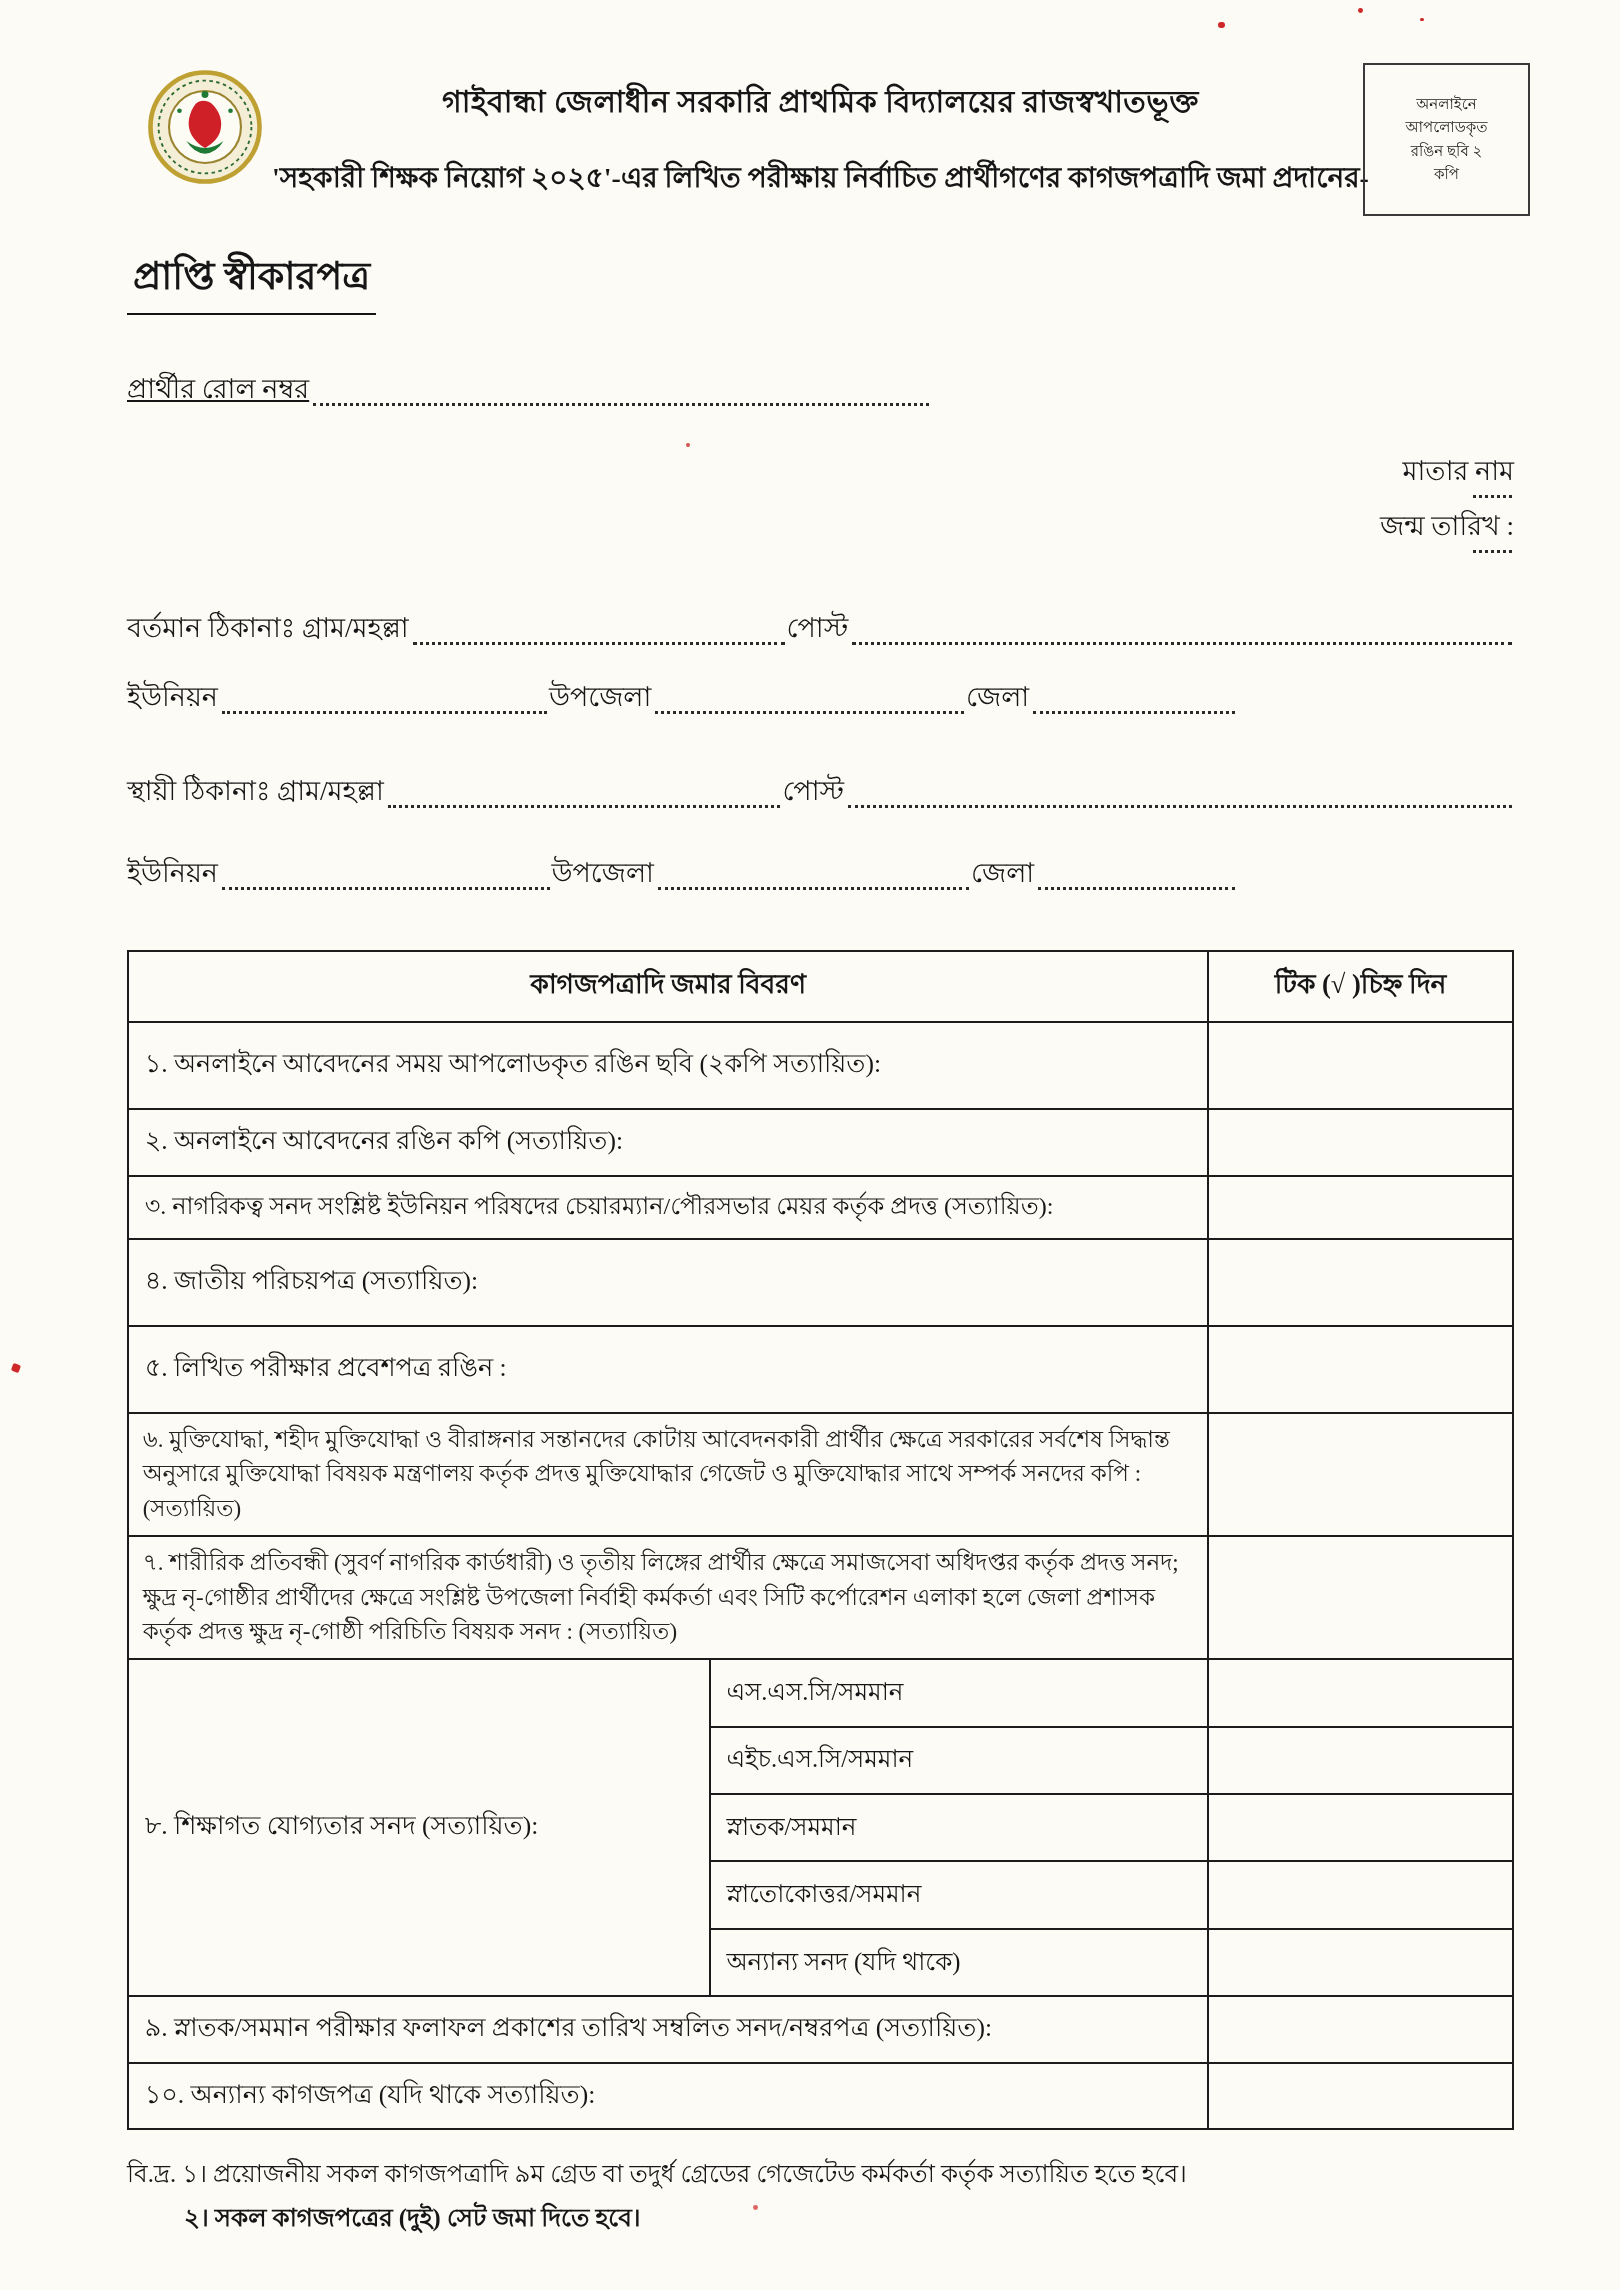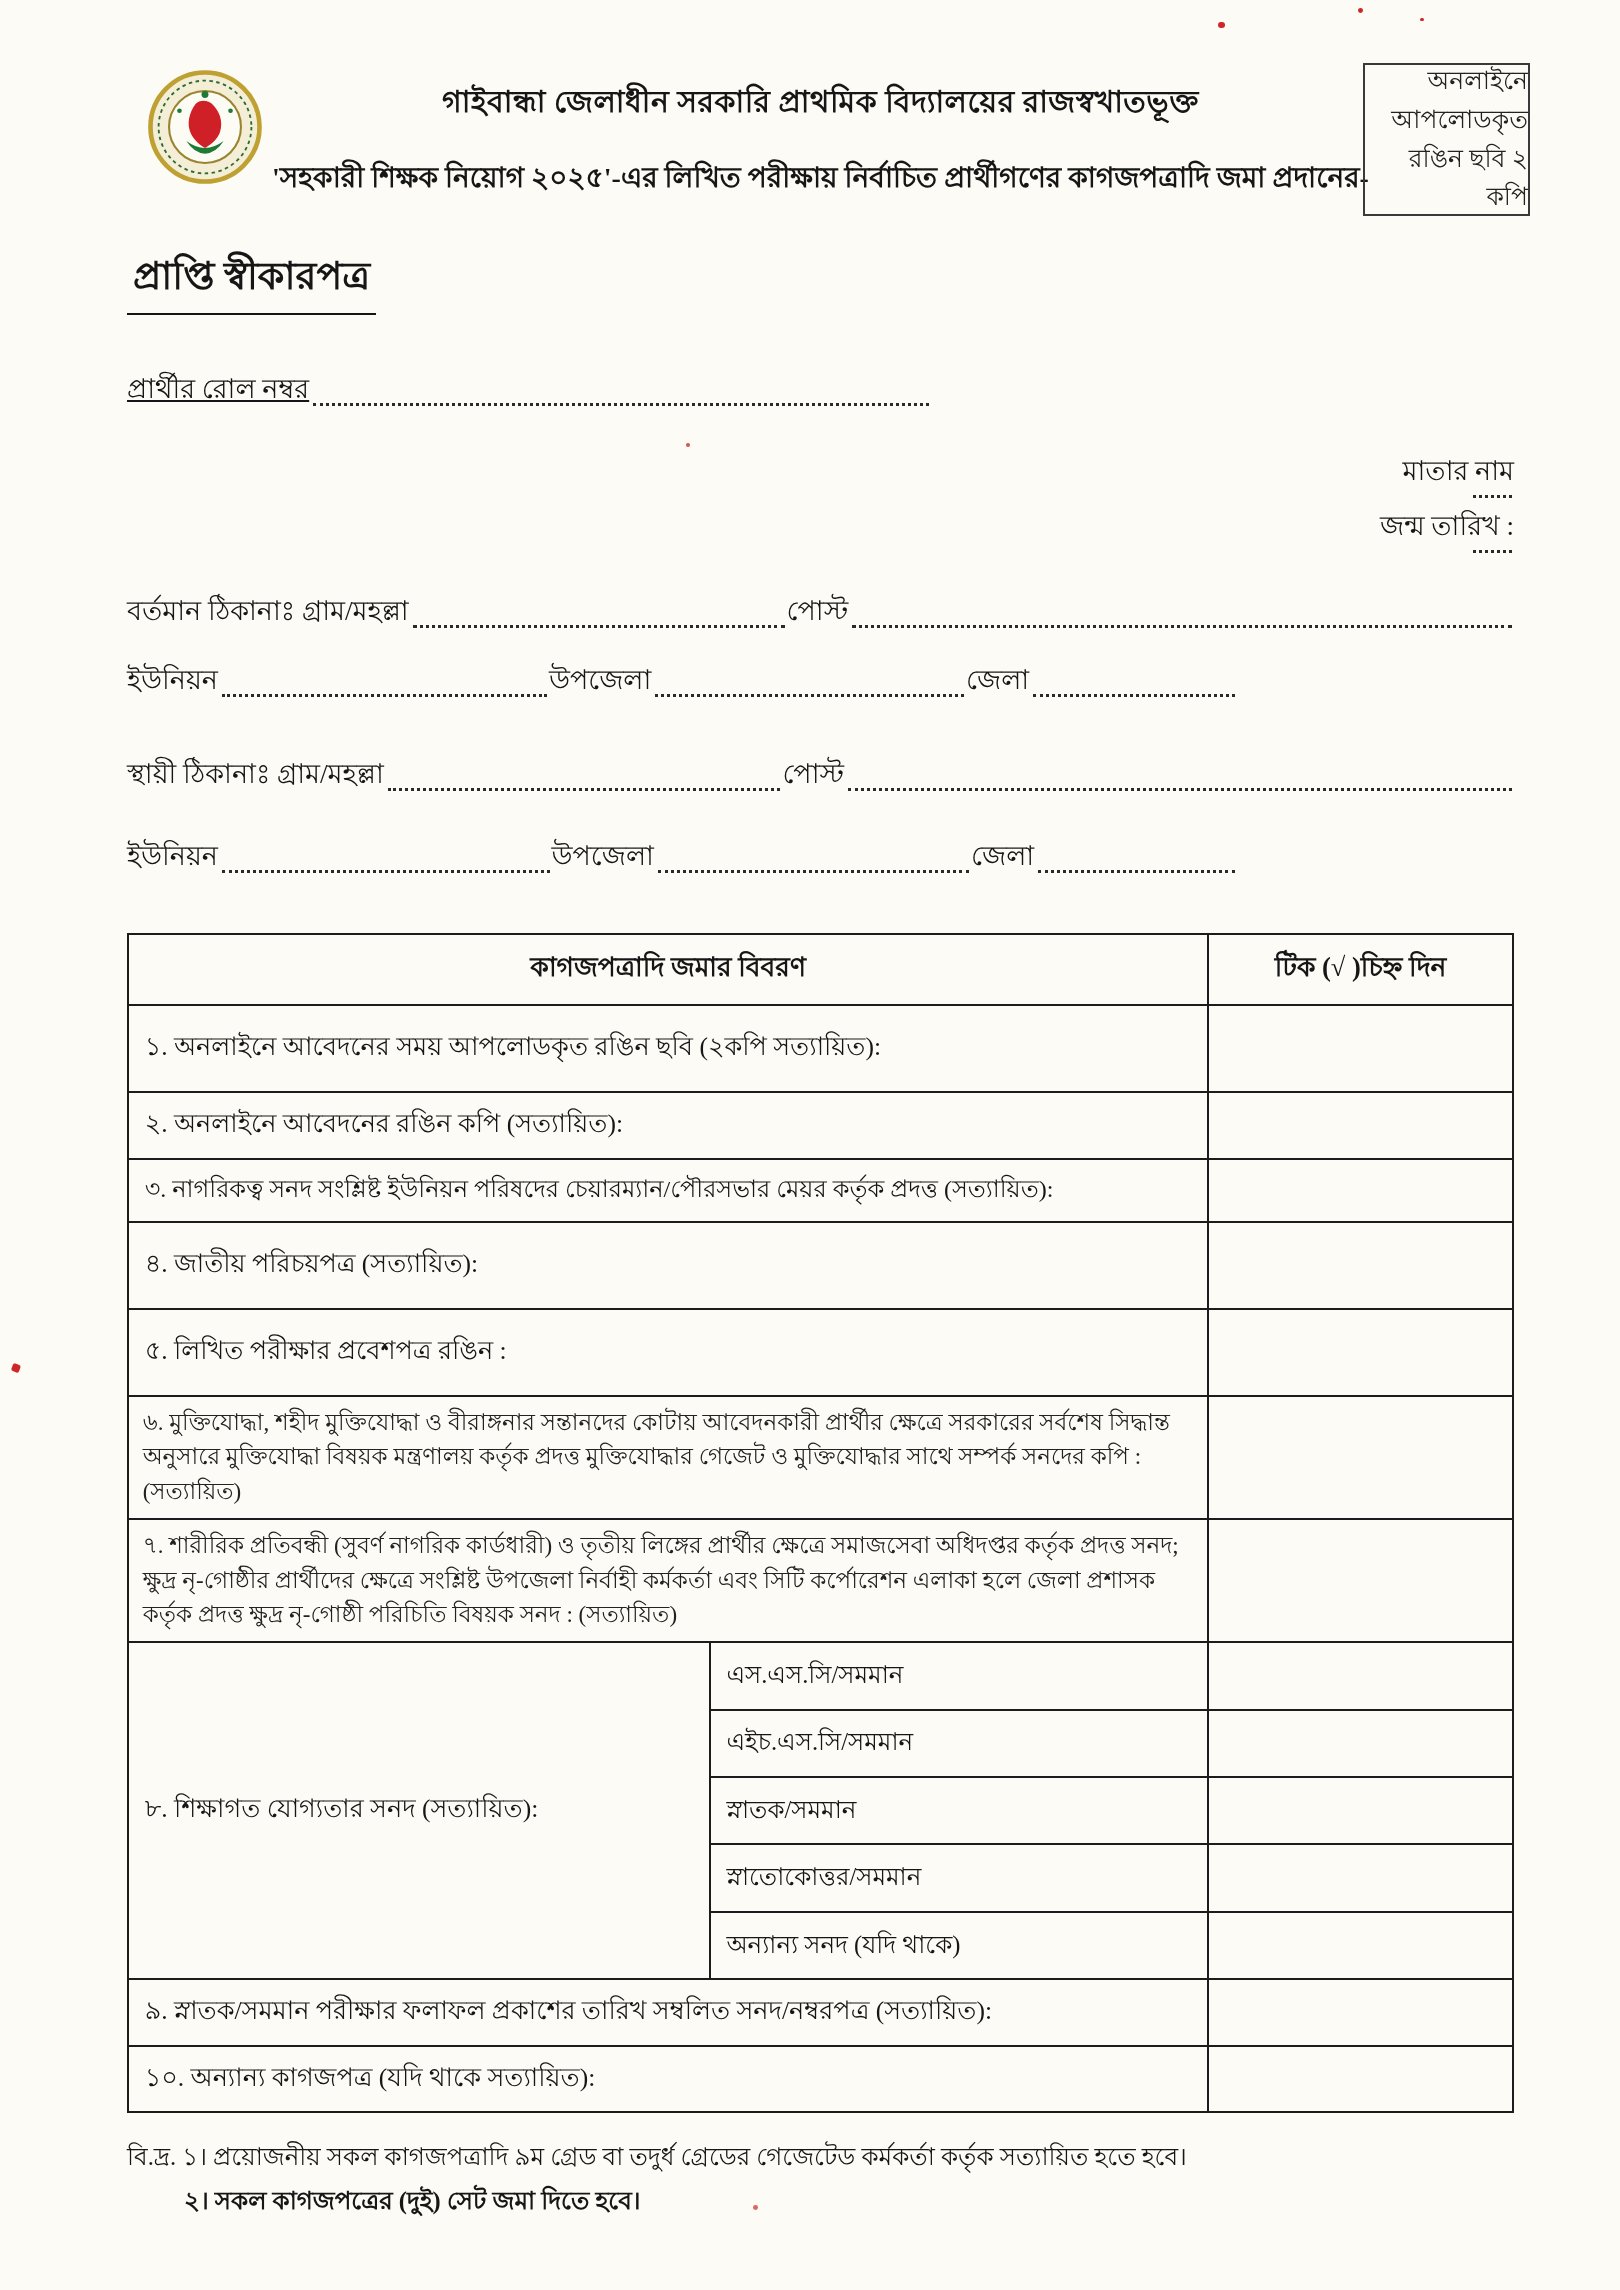--- a/index.html
+++ b/index.html
@@ -15,43 +15,43 @@
     box-shadow:0 0 11.8px rgba(0,0,0,.4);
   }
   .content { padding:55px 106px 0 127px; }
 
   
   .seal { position:absolute; left:147px; top:69px; width:116px; height:116px; }
   .photo-box {
     position:absolute; right:90px; top:63px;
     width:167px; height:153px;
     border:2px solid #3a3a3a;
-    display:flex; flex-direction:column; justify-content:center; align-items:flex-end;
-    font-size:25px; line-height:1.55; text-align:center; color:#222;
+    display:flex; flex-direction:column; justify-content:center; align-items:center;
+    font-size:15px; line-height:1.55; text-align:center; color:#222;
   }
 
   
   .header { text-align:center; margin-top:23px; }
   .h1 { font-size:30px; font-weight:bold; letter-spacing:0.5px; }
   .h2 { font-size:28px; font-weight:bold; margin-top:27.4px; }
   .title-wrap { text-align:left; margin-top:43px; }
   .title {
     display:inline-block; font-size:38px; font-weight:bold;
     border-bottom:2.9px solid #141414; padding:0 5.9px 2.9px;
   }
 
   
   .form-section { margin-top:53px; font-size:27px; }
   .fl { display:flex; align-items:flex-end; }
   .fl .lbl { white-space:nowrap; }
   .dots { flex:1; border-bottom:3.1px dotted #2a2a2a; margin:0 2px 6.9px 3.9px; min-width:39px; }
   .r-roll { width:58%;text-decoration:underline; }
   .r-name { margin-top:43px; }
   .r-mother { margin-top:37px;flex-direction:column; }
-  .r-present { margin-top:30px; }
+  .r-present { margin-top:47px; }
   .r-union { margin-top:23.5px; width:80%; }
   .r-perm { margin-top:49px; }
   .r-union2 { margin-top:37px; width:80%; }
 
   
   table.doc-table {
     width:100%; margin-top:53px;
     border-collapse:collapse;
     font-size:25.5px;
   }

